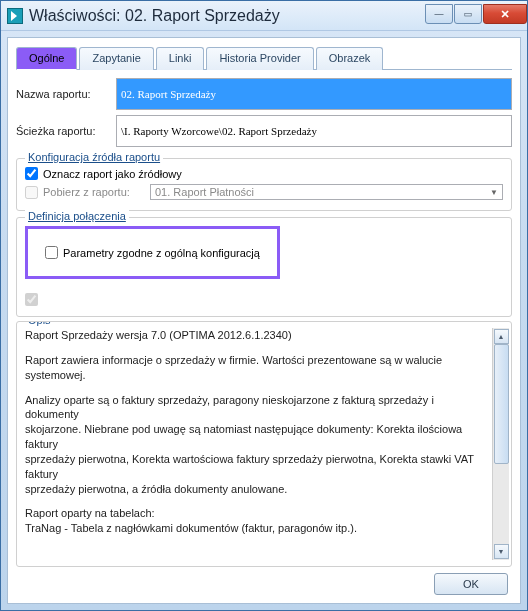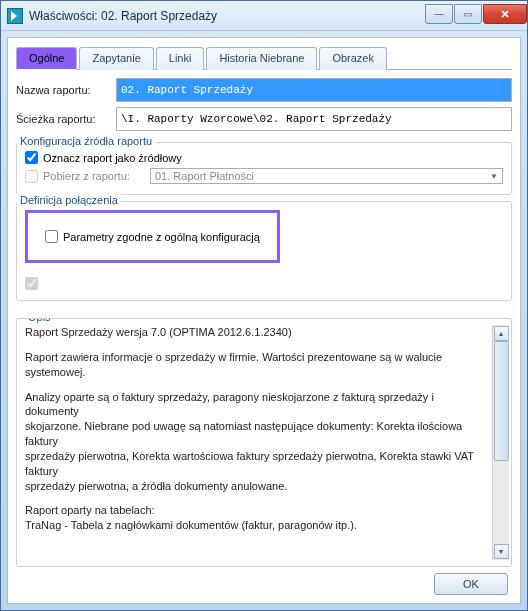--- a/index.html
+++ b/index.html
@@ -42,21 +42,21 @@
     position: absolute;
     left: 3px; top: 2px;
     width: 0; height: 0;
     border-left: 6px solid #fff;
     border-top: 5px solid transparent;
     border-bottom: 5px solid transparent;
   }
   .titlebar .title {
     flex: 1;
     color: #1e2b3c;
-    font-size: 12px;
+    font-size: 16px;
   }
   .winbtns { display: flex; height: 20px; margin-top: -3px; }
   .winbtn {
     width: 28px;
     height: 20px;
     margin-left: 1px;
     border: 1px solid #6b8fb5;
     background: linear-gradient(#e9f1fa, #c8ddf2);
     border-radius: 0 0 3px 3px;
     display: flex;
@@ -101,43 +101,44 @@
   }
   .tab.active {
     background: #8b5cf6;
     border-bottom: 1px solid #fff;
     color: #000;
   }
   .formrow { display: flex; align-items: center; margin-bottom: 5px; }
   .formlabel { width: 100px; color: #222; }
   .textinput {
     flex: 1;
-    height: 24px;
+    height: 32px;
     border: 1px solid #abadb3;
     padding: 2px 4px;
-    font-family: Liberation Mono, monospace;
+    font-family: Liberation Serif, serif;
     font-size: 11px;
     color: #000;
     background: #fff;
   }
   .textinput.sel { background: #3399ff; color: #fff; }
   .group {
     border: 1px solid #d0d0d0;
     border-radius: 3px;
     padding: 8px 8px 6px 8px;
     margin-top: 6px;
     position: relative;
   }
   .group > .legend {
     position: absolute;
     top: -8px;
-    left: 0;
+    left: 8px;
     background: #fff;
     padding: 0 3px;
     color: #1a4e8a;
+    text-decoration: underline;
   }
   .chk { display: flex; align-items: center; gap: 5px; margin-bottom: 4px; }
   .chk input { margin: 0; }
   .chk.disabled { color: #8a8a8a; }
   .redbox { border: 3px solid #8b5cf6; padding: 17px; display: inline-flex; }
   .combo {
     flex: 1;
     height: 16px;
     border: 1px solid #abadb3;
     background: #fff;
@@ -165,21 +166,21 @@
     background: linear-gradient(#f5f9fd, #d7e5f3);
     display: flex;
     align-items: center;
     justify-content: center;
     font-size: 10px;
     color: #3a4a5c;
   }
   .descbox {
     border: 1px solid #d0d0d0;
     border-radius: 3px;
-    margin-top: 17px;
+    margin-top: 4px;
     padding: 6px 2px 6px 8px;
     position: relative;
     flex: 1;
     display: flex;
     overflow: hidden;
   }
   .descbox .legend {
     position: absolute;
     top: -8px;
     left: 8px;
@@ -256,21 +257,21 @@
       <div class="winbtn close">✕</div>
     </div>
   </div>
 
   <div class="client">
 
     <div class="tabs">
       <div class="tab active">Ogólne</div>
       <div class="tab">Zapytanie</div>
       <div class="tab">Linki</div>
-      <div class="tab">Historia Niebrane</div>
+      <div class="tab">Historia Provider</div>
       <div class="tab">Obrazek</div>
     </div>
 
     <div class="formrow">
       <div class="formlabel">Nazwa raportu:</div>
       <input class="textinput sel" value="02. Raport Sprzedaży" style="">
     </div>
     <div class="formrow">
       <div class="formlabel">Ścieżka raportu:</div>
       <input class="textinput" value="\I. Raporty Wzorcowe\02. Raport Sprzedaży" style="">

